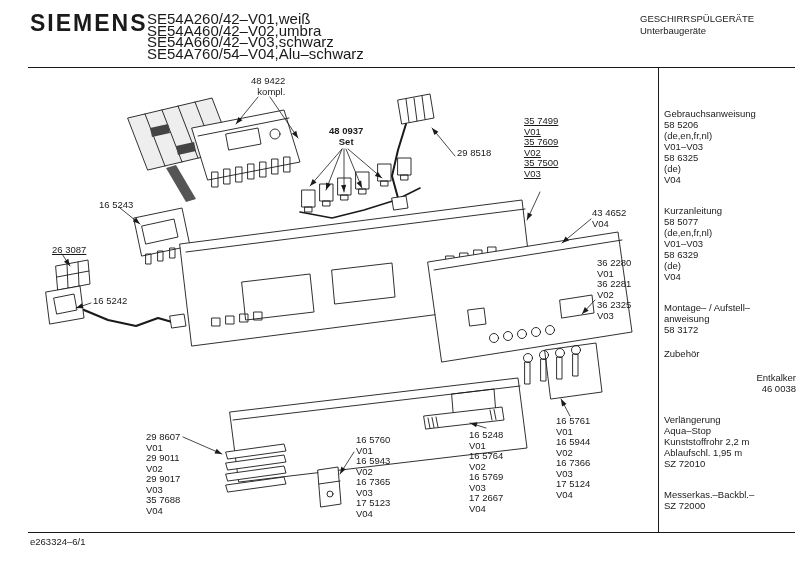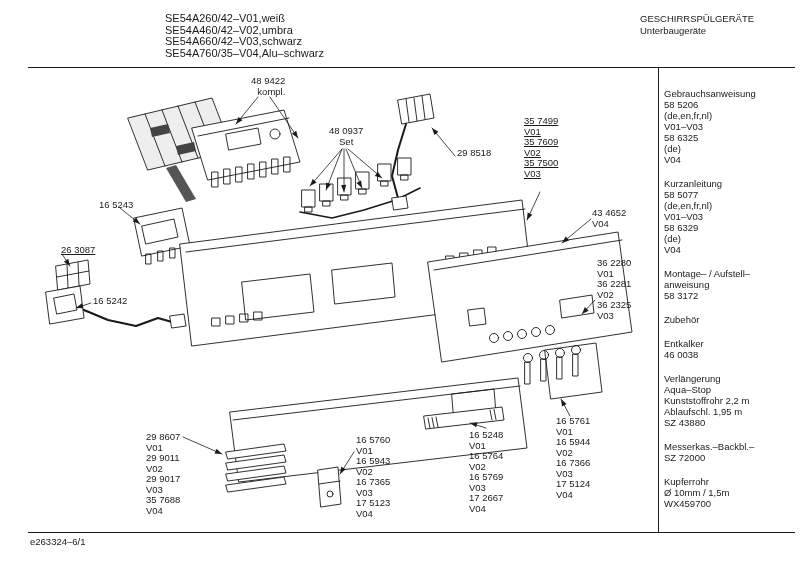--- a/index.html
+++ b/index.html
@@ -13,71 +13,72 @@
     overflow: hidden;
   }
   .page { position: absolute; inset: 0; }
 
   
   .brand {
     position: absolute; left: 30px; top: 10px;
     font-size: 23px; font-weight: bold; letter-spacing: 2px;
   }
   .models {
-    position: absolute; left: 165px; top: 13px;
-    font-size: 11px; line-height: 11.5px;
+    position: absolute; left: 147px; top: 13px;
+    font-size: 15px; line-height: 11.5px;
   }
   .category {
     position: absolute; left: 633px; top: 13px;
     font-size: 9.5px; line-height: 11.5px; margin-left: 7px;
   }
 
   
   .rule { position: absolute; border-top: 1px solid var(--ink); height: 0; }
   .rule-top    { left: 28px; right: 5px; top: 67px; }
   .rule-bottom { left: 28px; right: 5px; top: 532px; }
   .rule-side   { position: absolute; left: 658px; top: 67px; height: 465px; width: 0;
                  border-left: 1px solid var(--ink); }
 
   
   .sidebar {
     position: absolute; left: 664px; top: 88px; width: 132px;
     font-size: 9.5px; line-height: 11px;
   }
-  .sidebar .section { margin-bottom: 13px; }
+  .sidebar .section { margin-bottom: 13px; margin-top: 20px; }
   .sidebar .section:nth-child(4) { margin-top: 5px; }
-  .sidebar .section:nth-child(5) { margin-top: 4px; }
+  .sidebar .section:nth-child(5) { margin-top: 4px; text-align: right; }
 
   
   .diagram { position: absolute; left: 0; top: 0; }
   .labels-overlay { position: absolute; inset: 0; pointer-events: none; }
   .part-label {
     position: absolute;
     font-size: 9.5px; line-height: 10.5px;
     white-space: nowrap;
   }
   [data-name="part-label-kompl"] { text-align: right; }
-  [data-name="part-label-set"]   { text-align: center; }
+  [data-name="part-label-set"]   { text-align: center; font-weight: bold; }
 
   .footer {
     position: absolute; left: 30px; top: 536px;
     font-size: 9.5px;
     text-align: center;
   }
 </style>
 </head>
 <body>
 
 <div class="page" data-name="parts-diagram-page">
 
+  <div class="brand" data-name="brand-logo">SIEMENS</div>
   <div class="models" data-name="model-list">
       <div data-name="model-line">SE54A260/42–V01,weiß</div>
       <div data-name="model-line">SE54A460/42–V02,umbra</div>
       <div data-name="model-line">SE54A660/42–V03,schwarz</div>
-      <div data-name="model-line">SE54A760/35–V04,Alu–schwarz</div>
+      <div data-name="model-line">SE54A760/54–V04,Alu–schwarz</div>
     </div>
   <div class="category" data-name="category-block">
     <div data-name="category-title">GESCHIRRSPÜLGERÄTE</div>
     <div data-name="category-subtitle">Unterbaugeräte</div>
   </div>
 
   <div class="rule rule-top" data-name="header-divider"></div>
   <div class="rule-side" data-name="sidebar-divider"></div>
   <div class="rule rule-bottom" data-name="footer-divider"></div>
 
@@ -332,21 +333,21 @@
         <div data-name="part-number">36 2280</div>
         <div data-name="part-number">V01</div>
         <div data-name="part-number">36 2281</div>
         <div data-name="part-number">V02</div>
         <div data-name="part-number">36 2325</div>
         <div data-name="part-number">V03</div>
       </div>
       <div class="part-label" data-name="part-label-p165243" style="left: 99px; top: 200px;">
         <div data-name="part-number">16 5243</div>
       </div>
-      <div class="part-label" data-name="part-label-p263087" style="left: 61px; top: 245px; text-decoration: underline;">
+      <div class="part-label" data-name="part-label-p263087" style="left: 52px; top: 245px; text-decoration: underline;">
         <div data-name="part-number">26 3087</div>
       </div>
       <div class="part-label" data-name="part-label-p165242" style="left: 93px; top: 296px;">
         <div data-name="part-number">16 5242</div>
       </div>
       <div class="part-label" data-name="part-label-p298607" style="left: 146px; top: 432px;">
         <div data-name="part-number">29 8607</div>
         <div data-name="part-number">V01</div>
         <div data-name="part-number">29 9011</div>
         <div data-name="part-number">V02</div>
@@ -416,28 +417,23 @@
       </div>
       <div class="section" data-name="sidebar-section">
         <div data-name="section-title">Entkalker</div>
         <div data-name="section-line">46 0038</div>
       </div>
       <div class="section" data-name="sidebar-section">
         <div data-name="section-title">Verlängerung</div>
         <div data-name="section-line">Aqua–Stop</div>
         <div data-name="section-line">Kunststoffrohr 2,2 m</div>
         <div data-name="section-line">Ablaufschl. 1,95 m</div>
-        <div data-name="section-line">SZ 43880</div>
+        <div data-name="section-line">SZ 72010</div>
       </div>
       <div class="section" data-name="sidebar-section">
         <div data-name="section-title">Messerkas.–Backbl.–</div>
         <div data-name="section-line">SZ 72000</div>
       </div>
-      <div class="section" data-name="sidebar-section">
-        <div data-name="section-title">Kupferrohr</div>
-        <div data-name="section-line">Ø 10mm / 1,5m</div>
-        <div data-name="section-line">WX459700</div>
-      </div>
     </aside>
 
   <div class="footer" data-name="document-number">e263324–6/1</div>
 
 </div>
 
 </body></html>

